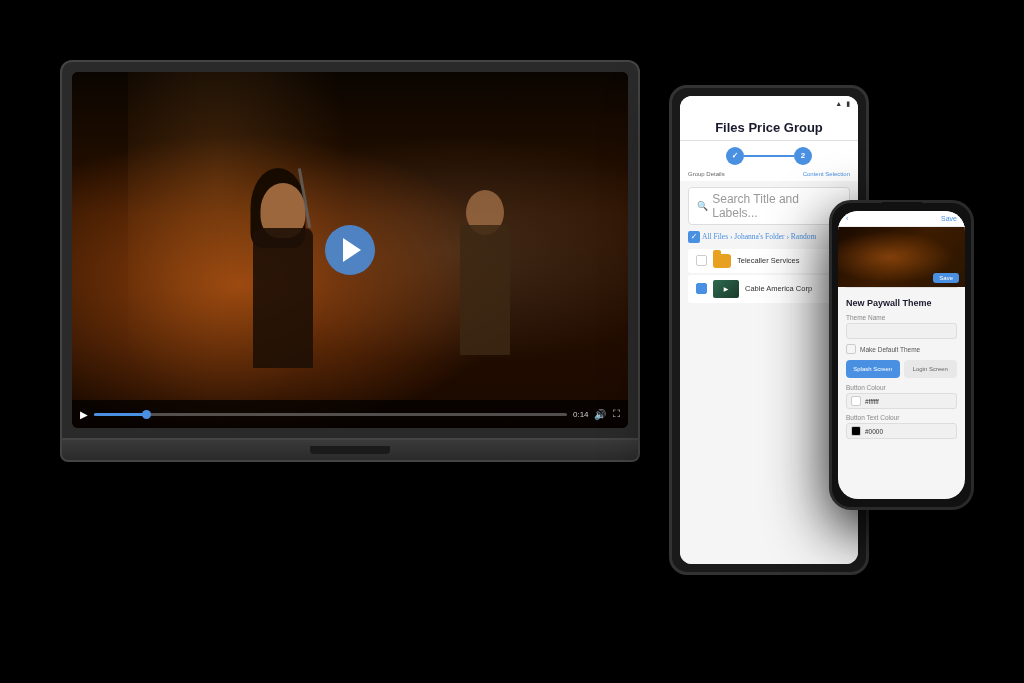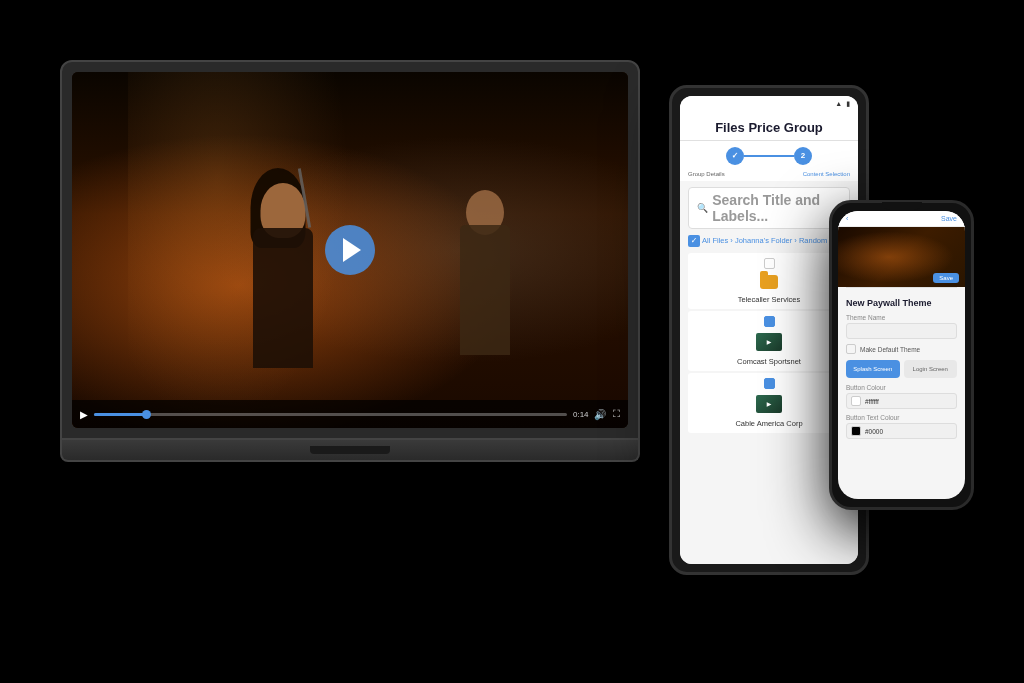--- a/index.html
+++ b/index.html
@@ -387,24 +387,23 @@
       align-items: center;
       gap: 4px;
     }
 
     .search-icon-small {
       color: #999;
       font-size: 9px;
     }
 
     .search-text {
-      font-size: 14px;
+      font-size: 12px;
       color: #999;
       font-family: Arial, sans-serif;
-      font-weight: bold;
     }
 
     .breadcrumb-row {
       display: flex;
       align-items: center;
       padding: 0 8px 4px;
       gap: 2px;
       background: #f5f5f5;
     }
 
@@ -419,32 +418,31 @@
     }
 
     .breadcrumb-check {
       color: white;
       font-size: 8px;
     }
 
     .breadcrumb-text {
       font-size: 7.5px;
       color: #4a90e2;
-      font-family: Liberation Sans, sans-serif;
+      font-family: Liberation Serif, serif;
     }
 
     .file-item {
       display: flex;
       align-items: center;
       padding: 5px 8px;
       background: #fff;
       margin: 2px 8px;
       border-radius: 3px;
       gap: 6px;
-      flex-direction: column;
     }
 
     .file-checkbox {
       width: 11px;
       height: 11px;
       border: 1.5px solid #ccc;
       border-radius: 2px;
     }
 
     .file-checkbox.checked {
@@ -769,25 +767,20 @@
 
       <div class="tablet-content">
 
         <div class="file-item">
           <div class="file-checkbox"></div>
           <div class="folder-icon-small"></div>
           <span class="file-name">Telecaller Services</span>
         </div>
 
 
-        <div class="file-item">
-          <div class="file-checkbox checked"></div>
-          <div class="video-thumb-small">▶</div>
-          <span class="file-name">Comcast Sportsnet</span>
-        </div>
 
         <div class="file-item">
           <div class="file-checkbox checked"></div>
           <div class="video-thumb-small">▶</div>
           <span class="file-name">Cable America Corp</span>
         </div>
       </div>
     </div>
   </div>
 

